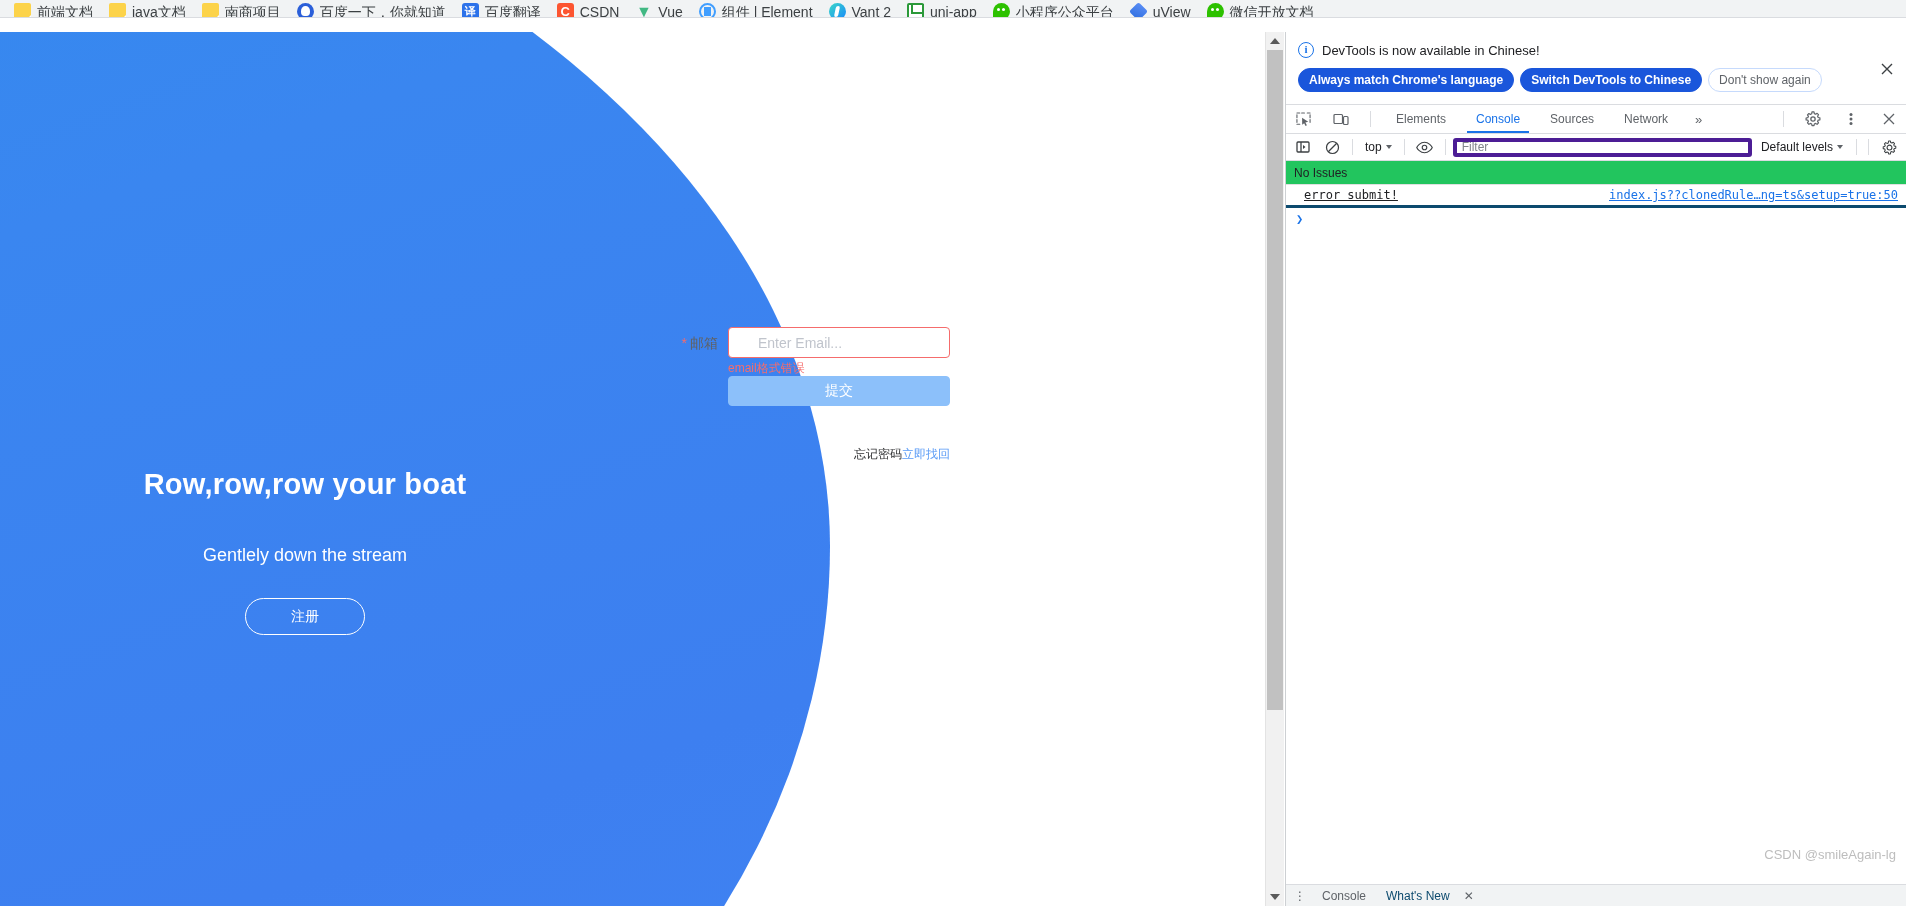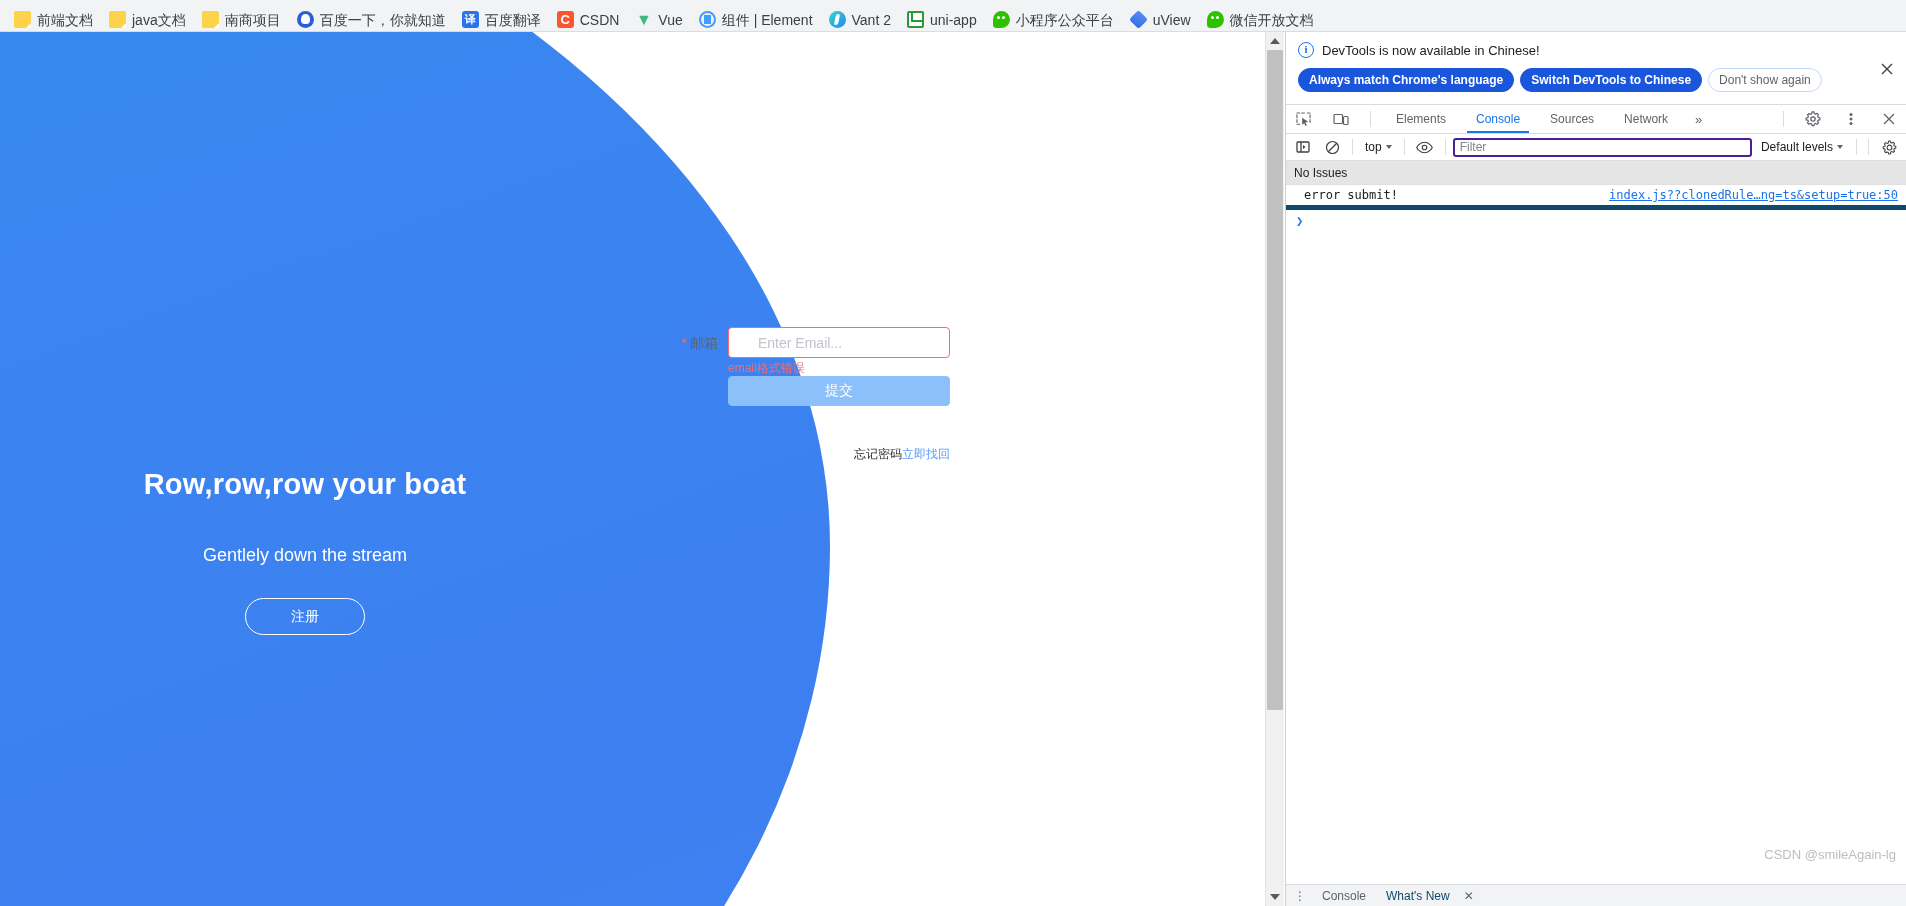--- a/index.html
+++ b/index.html
@@ -6,24 +6,24 @@
   html, body {
     margin: 0; padding: 0;
     width: 1906px; height: 906px;
     overflow: hidden;
     font-family: "Liberation Sans", "DejaVu Sans", sans-serif;
     background: #fff;
   }
 
   
   #bookmark-bar {
-    height: 32px;
+    height: 18px;
     background: #f1f3f4;
     display: flex;
-    align-items: flex-end;
+    align-items: flex-start;
     padding: 0 6px;
     border-bottom: 1px solid #dadce0;
     overflow: hidden;
     white-space: nowrap;
   }
   .bm-item {
     display: flex;
     align-items: center;
     gap: 6px;
     padding: 3px 8px;
@@ -268,46 +268,46 @@
     height: 27px; border-bottom: 1px solid #dadce0;
     padding: 0 4px; gap: 3px; background: #fff;
   }
   .ctx-select {
     display: flex; align-items: center; gap: 4px;
     font-size: 12px; color: #202124; padding: 0 5px; cursor: pointer;
   }
   .caret { width:0;height:0;border-style:solid;border-width:4px 3.5px 0 3.5px;border-color:#5f6368 transparent transparent transparent;display:inline-block;}
   #console-filter-input {
     flex: 1; height: 19px;
-    border: 2px solid #4c1d95; border-radius: 3px;
+    border: 4px solid #4c1d95; border-radius: 3px;
     font-size: 12px; padding: 0 5px; outline: none;
     color: #202124; background: #fff; min-width: 40px;
     font-family: "Liberation Sans", sans-serif;
   }
   #console-filter-input::placeholder { color: #80868b; }
   .levels-select {
     display: flex; align-items: center; gap: 4px;
     font-size: 12px; color: #202124; padding: 0 6px; cursor: pointer; white-space: nowrap;
   }
 
   #dt-issues-row {
     height: 24px; line-height: 24px;
     padding: 0 8px; font-size: 12px;
     color: #202124; border-bottom: 1px solid #e0e0e0;
-    background: #e5e5e5;
+    background: #22c55e;
   }
   #dt-console-body {
     flex: 1; overflow: hidden; background: #fff; position: relative;
   }
   .console-msg {
     display: flex; align-items: center;
     padding: 3px 8px 3px 18px;
-    border-bottom: 5px solid #0c4a6e;
+    border-bottom: 3px solid #0c4a6e;
     font-family: "DejaVu Sans Mono", "Liberation Mono", monospace;
-    font-size: 12px; color: #202124;
+    font-size: 12px; color: #202124; text-decoration: underline;
   }
   .console-msg-text { flex: 1; }
   .console-msg-src {
     color: #1a73e8; text-decoration: underline; cursor: pointer;
     font-family: "DejaVu Sans Mono", "Liberation Mono", monospace;
     font-size: 12px; white-space: nowrap;
   }
   #console-prompt {
     padding: 4px 8px 4px 10px;
     color: #1a73e8; font-size: 12px;

